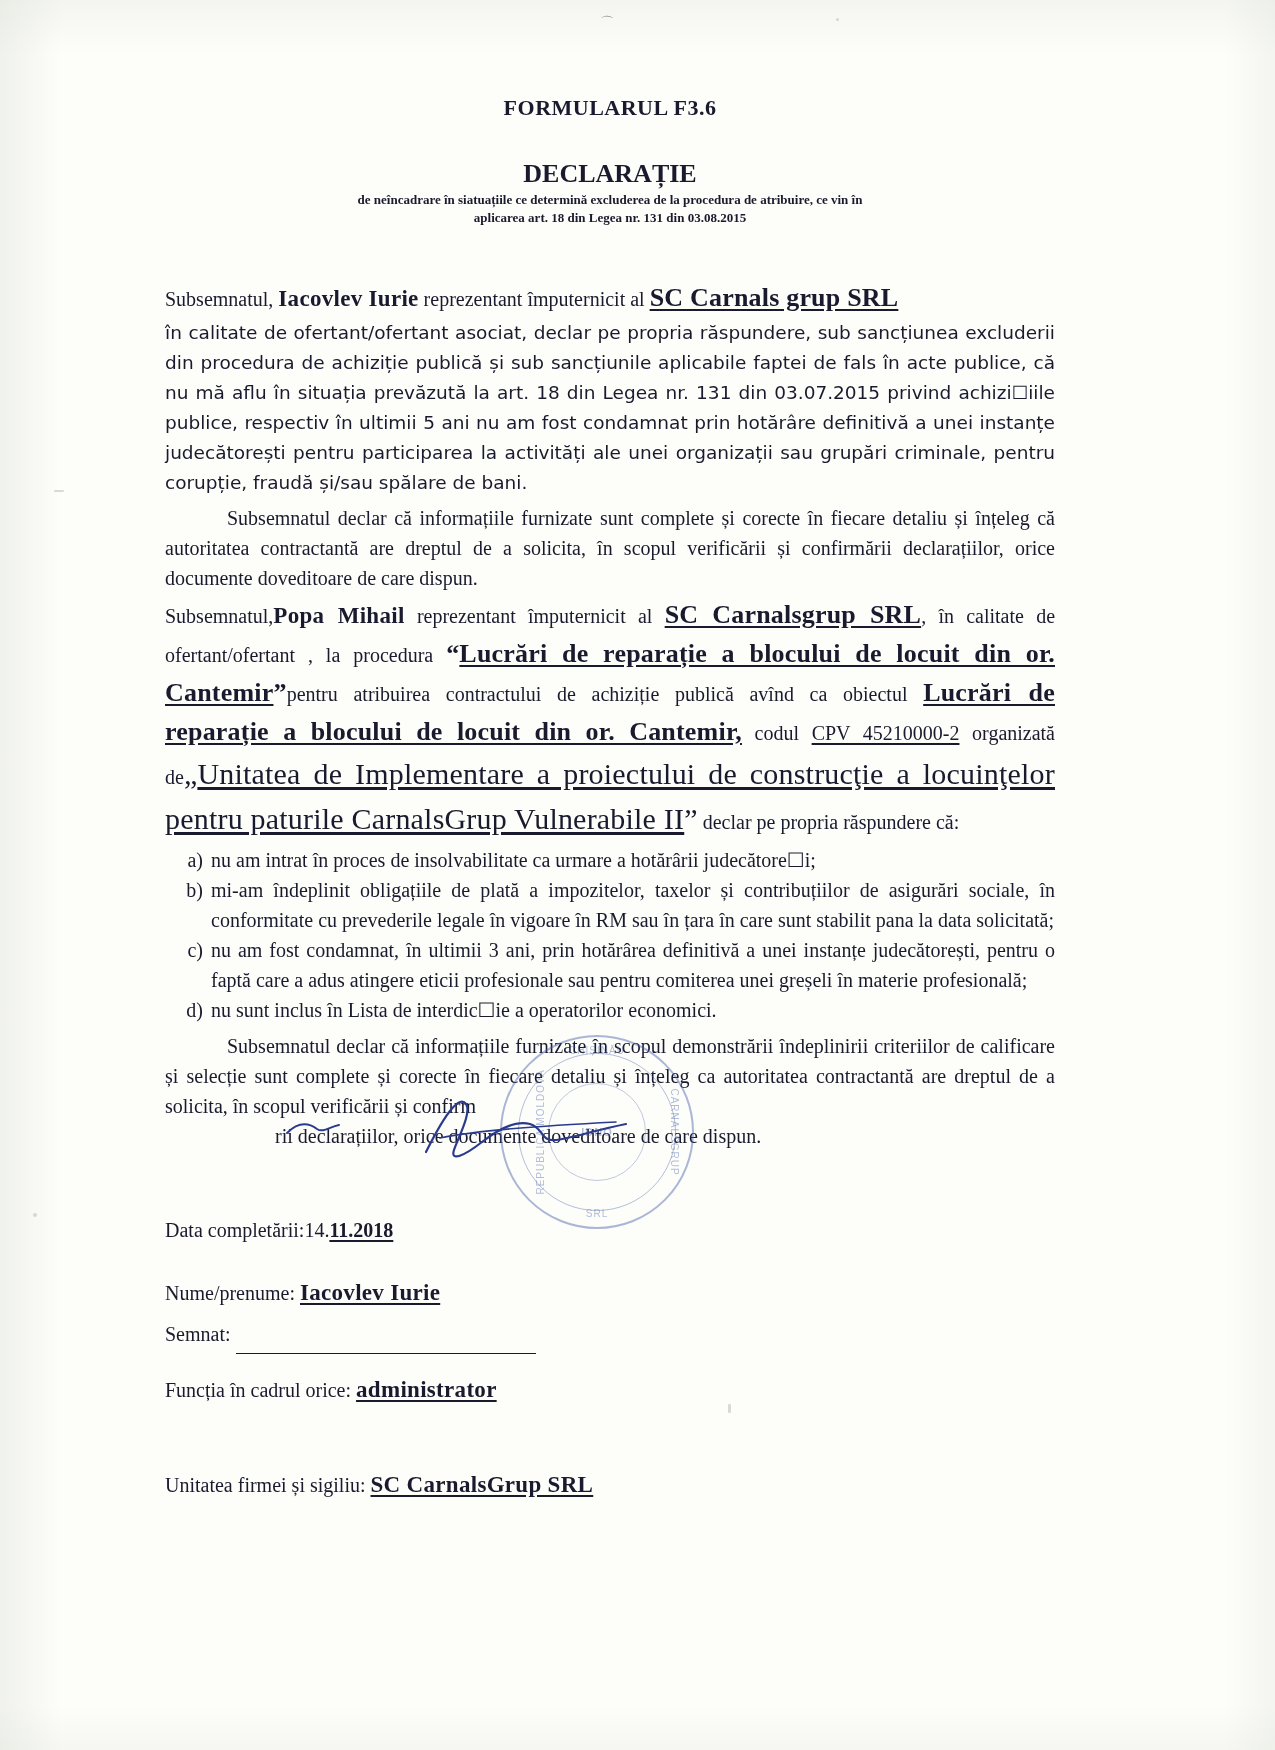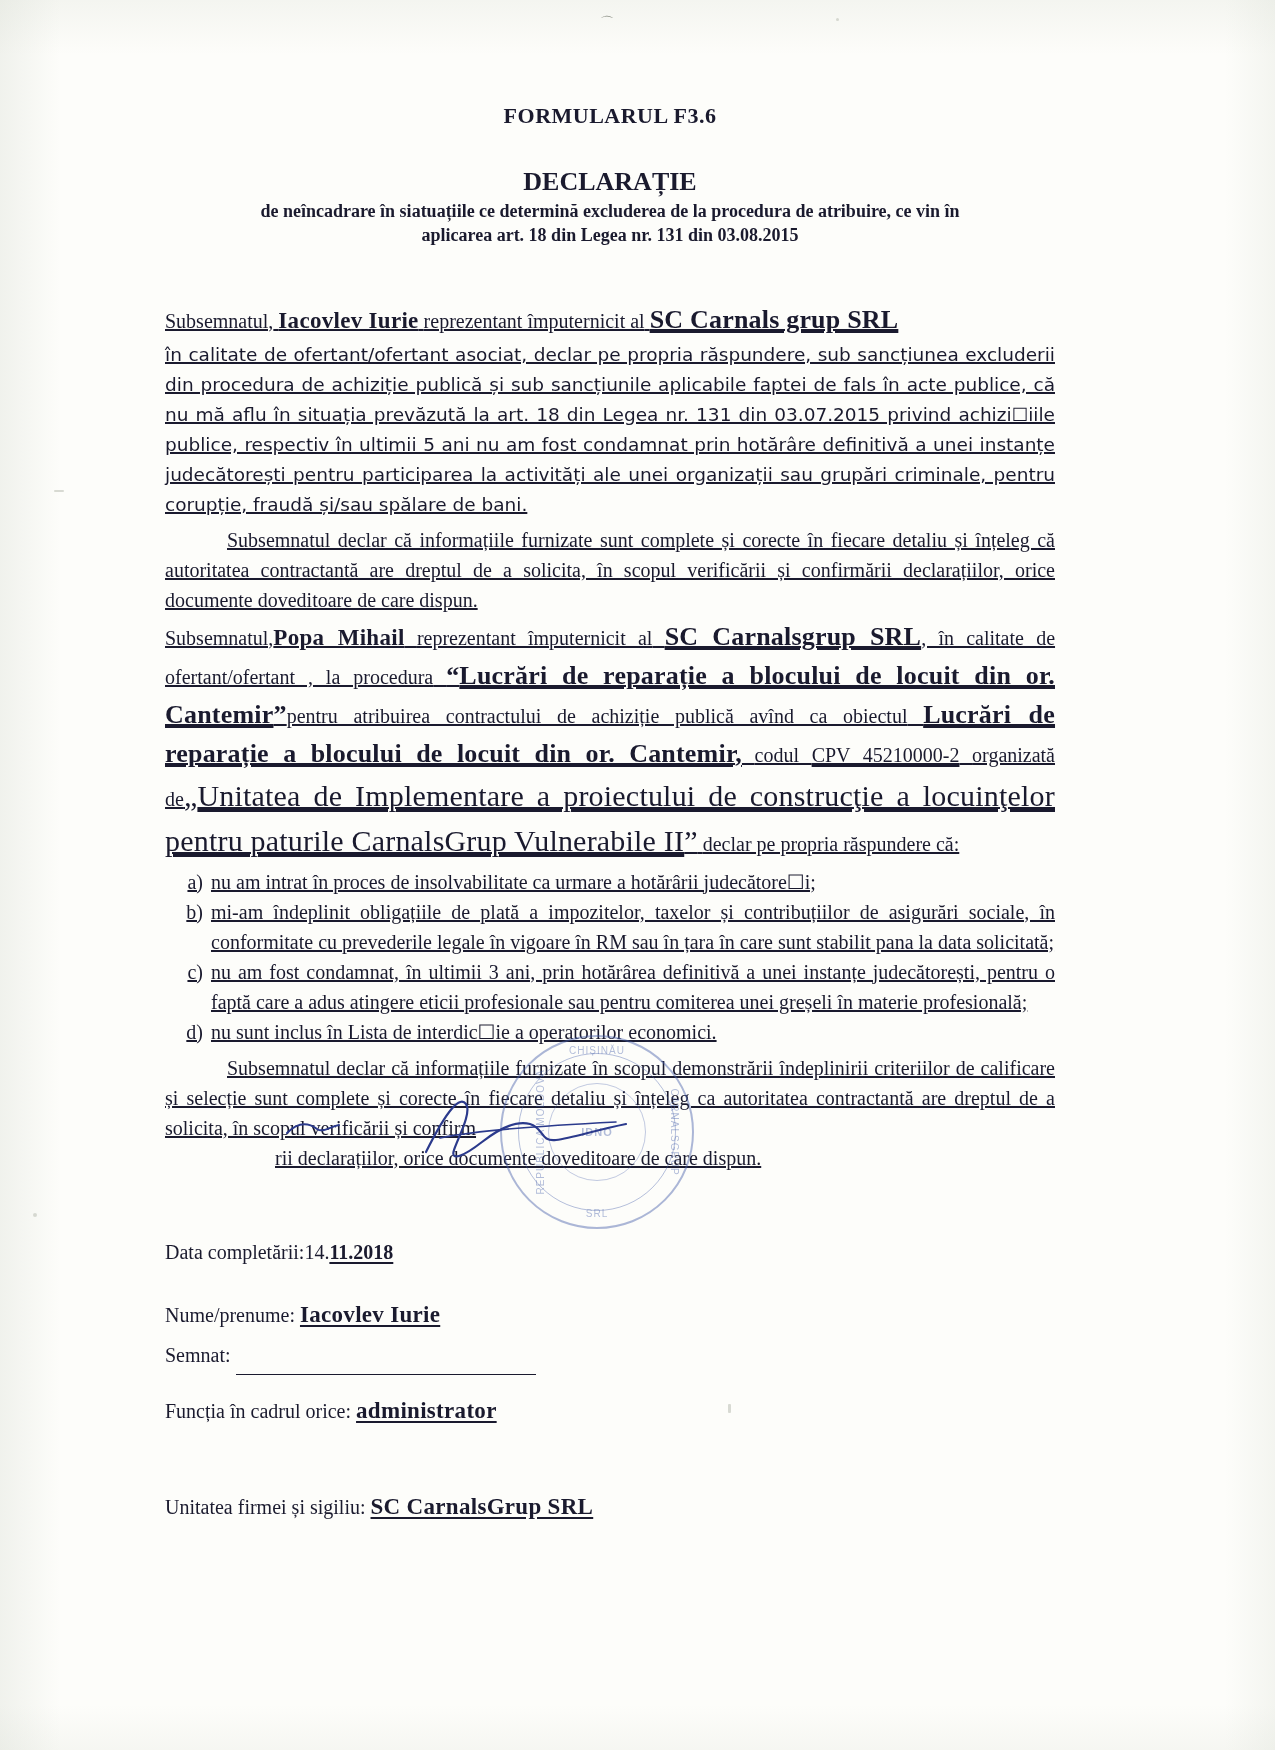--- a/index.html
+++ b/index.html
@@ -29,51 +29,50 @@
   }
   .speck {
     position: absolute;
     background: #b9bdb2;
     border-radius: 50%;
     opacity: .55;
   }
   .content {
     position: absolute;
     left: 165px;
-    top: 8px;
+    top: 0;
     width: 890px;
   }
   .form-no {
     text-align: center;
     font-weight: bold;
     font-size: 22px;
     letter-spacing: .5px;
     margin-top: 95px;
   }
   .decl-title {
     text-align: center;
     font-weight: bold;
     font-size: 26px;
     margin-top: 38px;
   }
   .decl-sub {
     text-align: center;
     font-weight: bold;
-    font-size: 18px;
+    font-size: 13px;
     line-height: 1.35;
     margin-top: 2px;
     width: 940px;
     margin-left: -25px;
   }
   .body {
     margin-top: 52px;
     font-size: 20px;
     line-height: 1.5;
     text-align: justify;
-    text-decoration: underline;
   }
   p { margin: 0; }
   .ind { text-indent: 62px; }
   .hw {
     font-family: "Liberation Serif", serif;
     font-weight: bold;
     font-size: 23px;
     letter-spacing: .3px;
   }
   .hw-lg {

